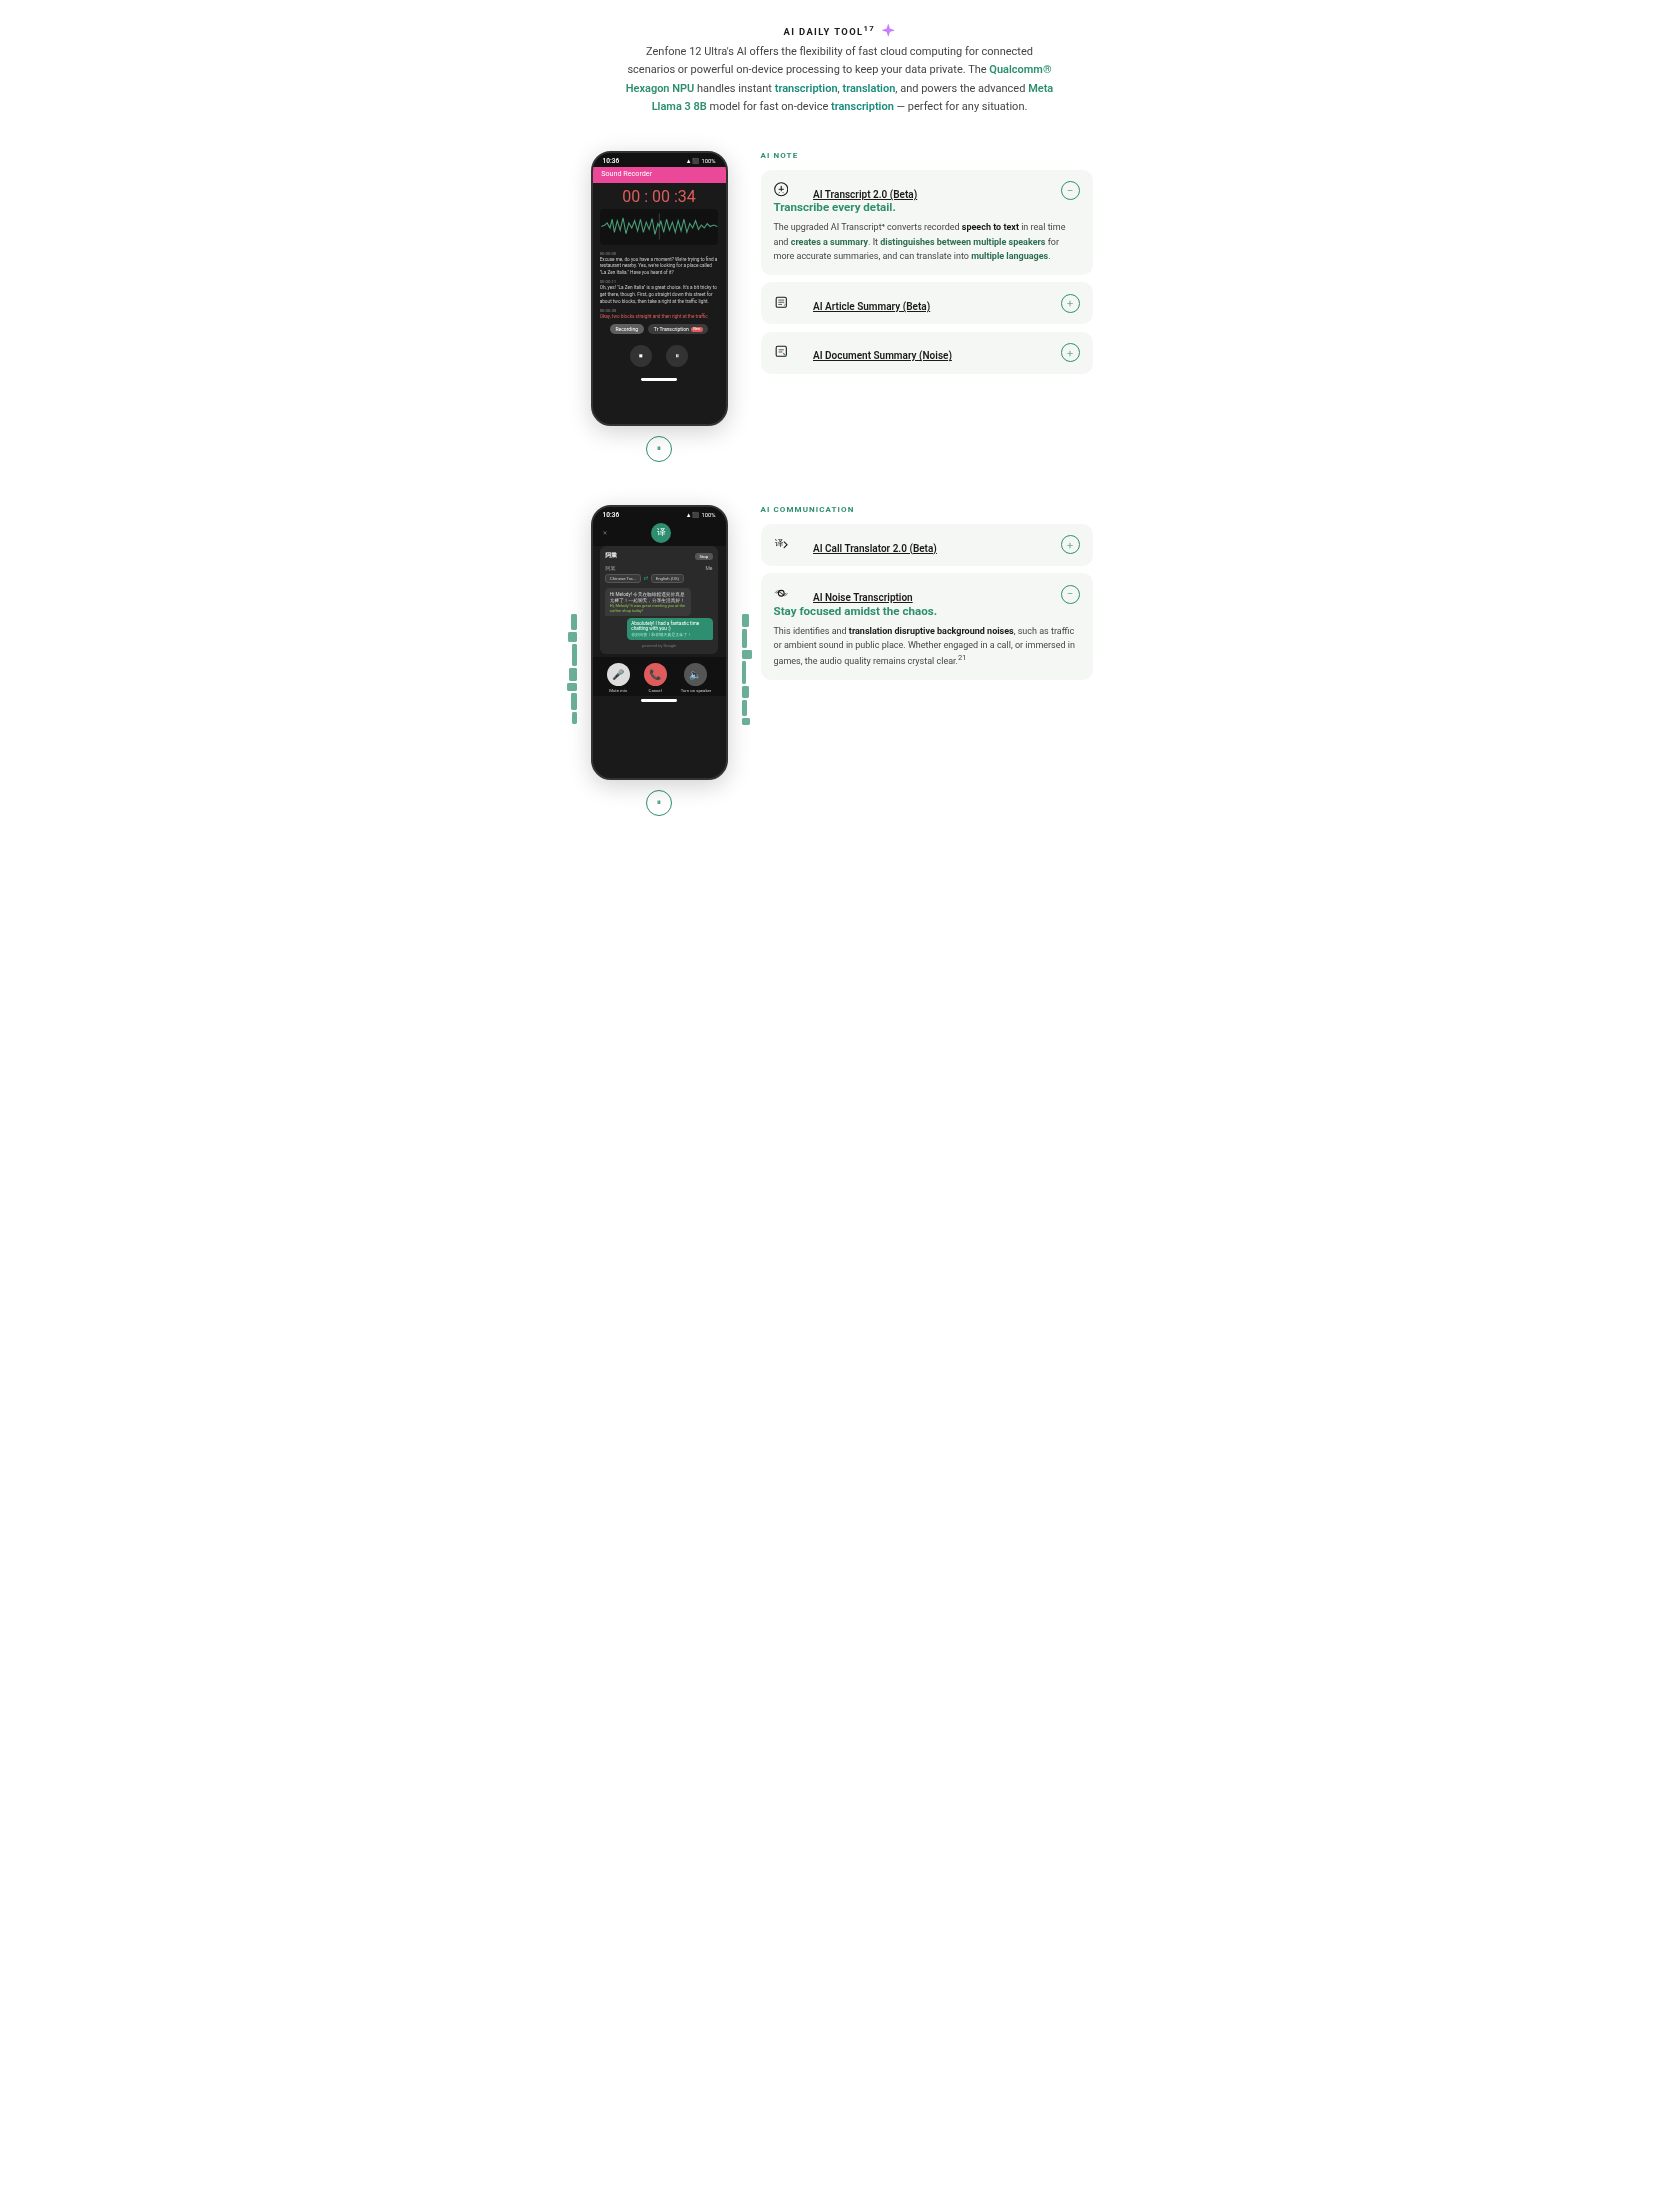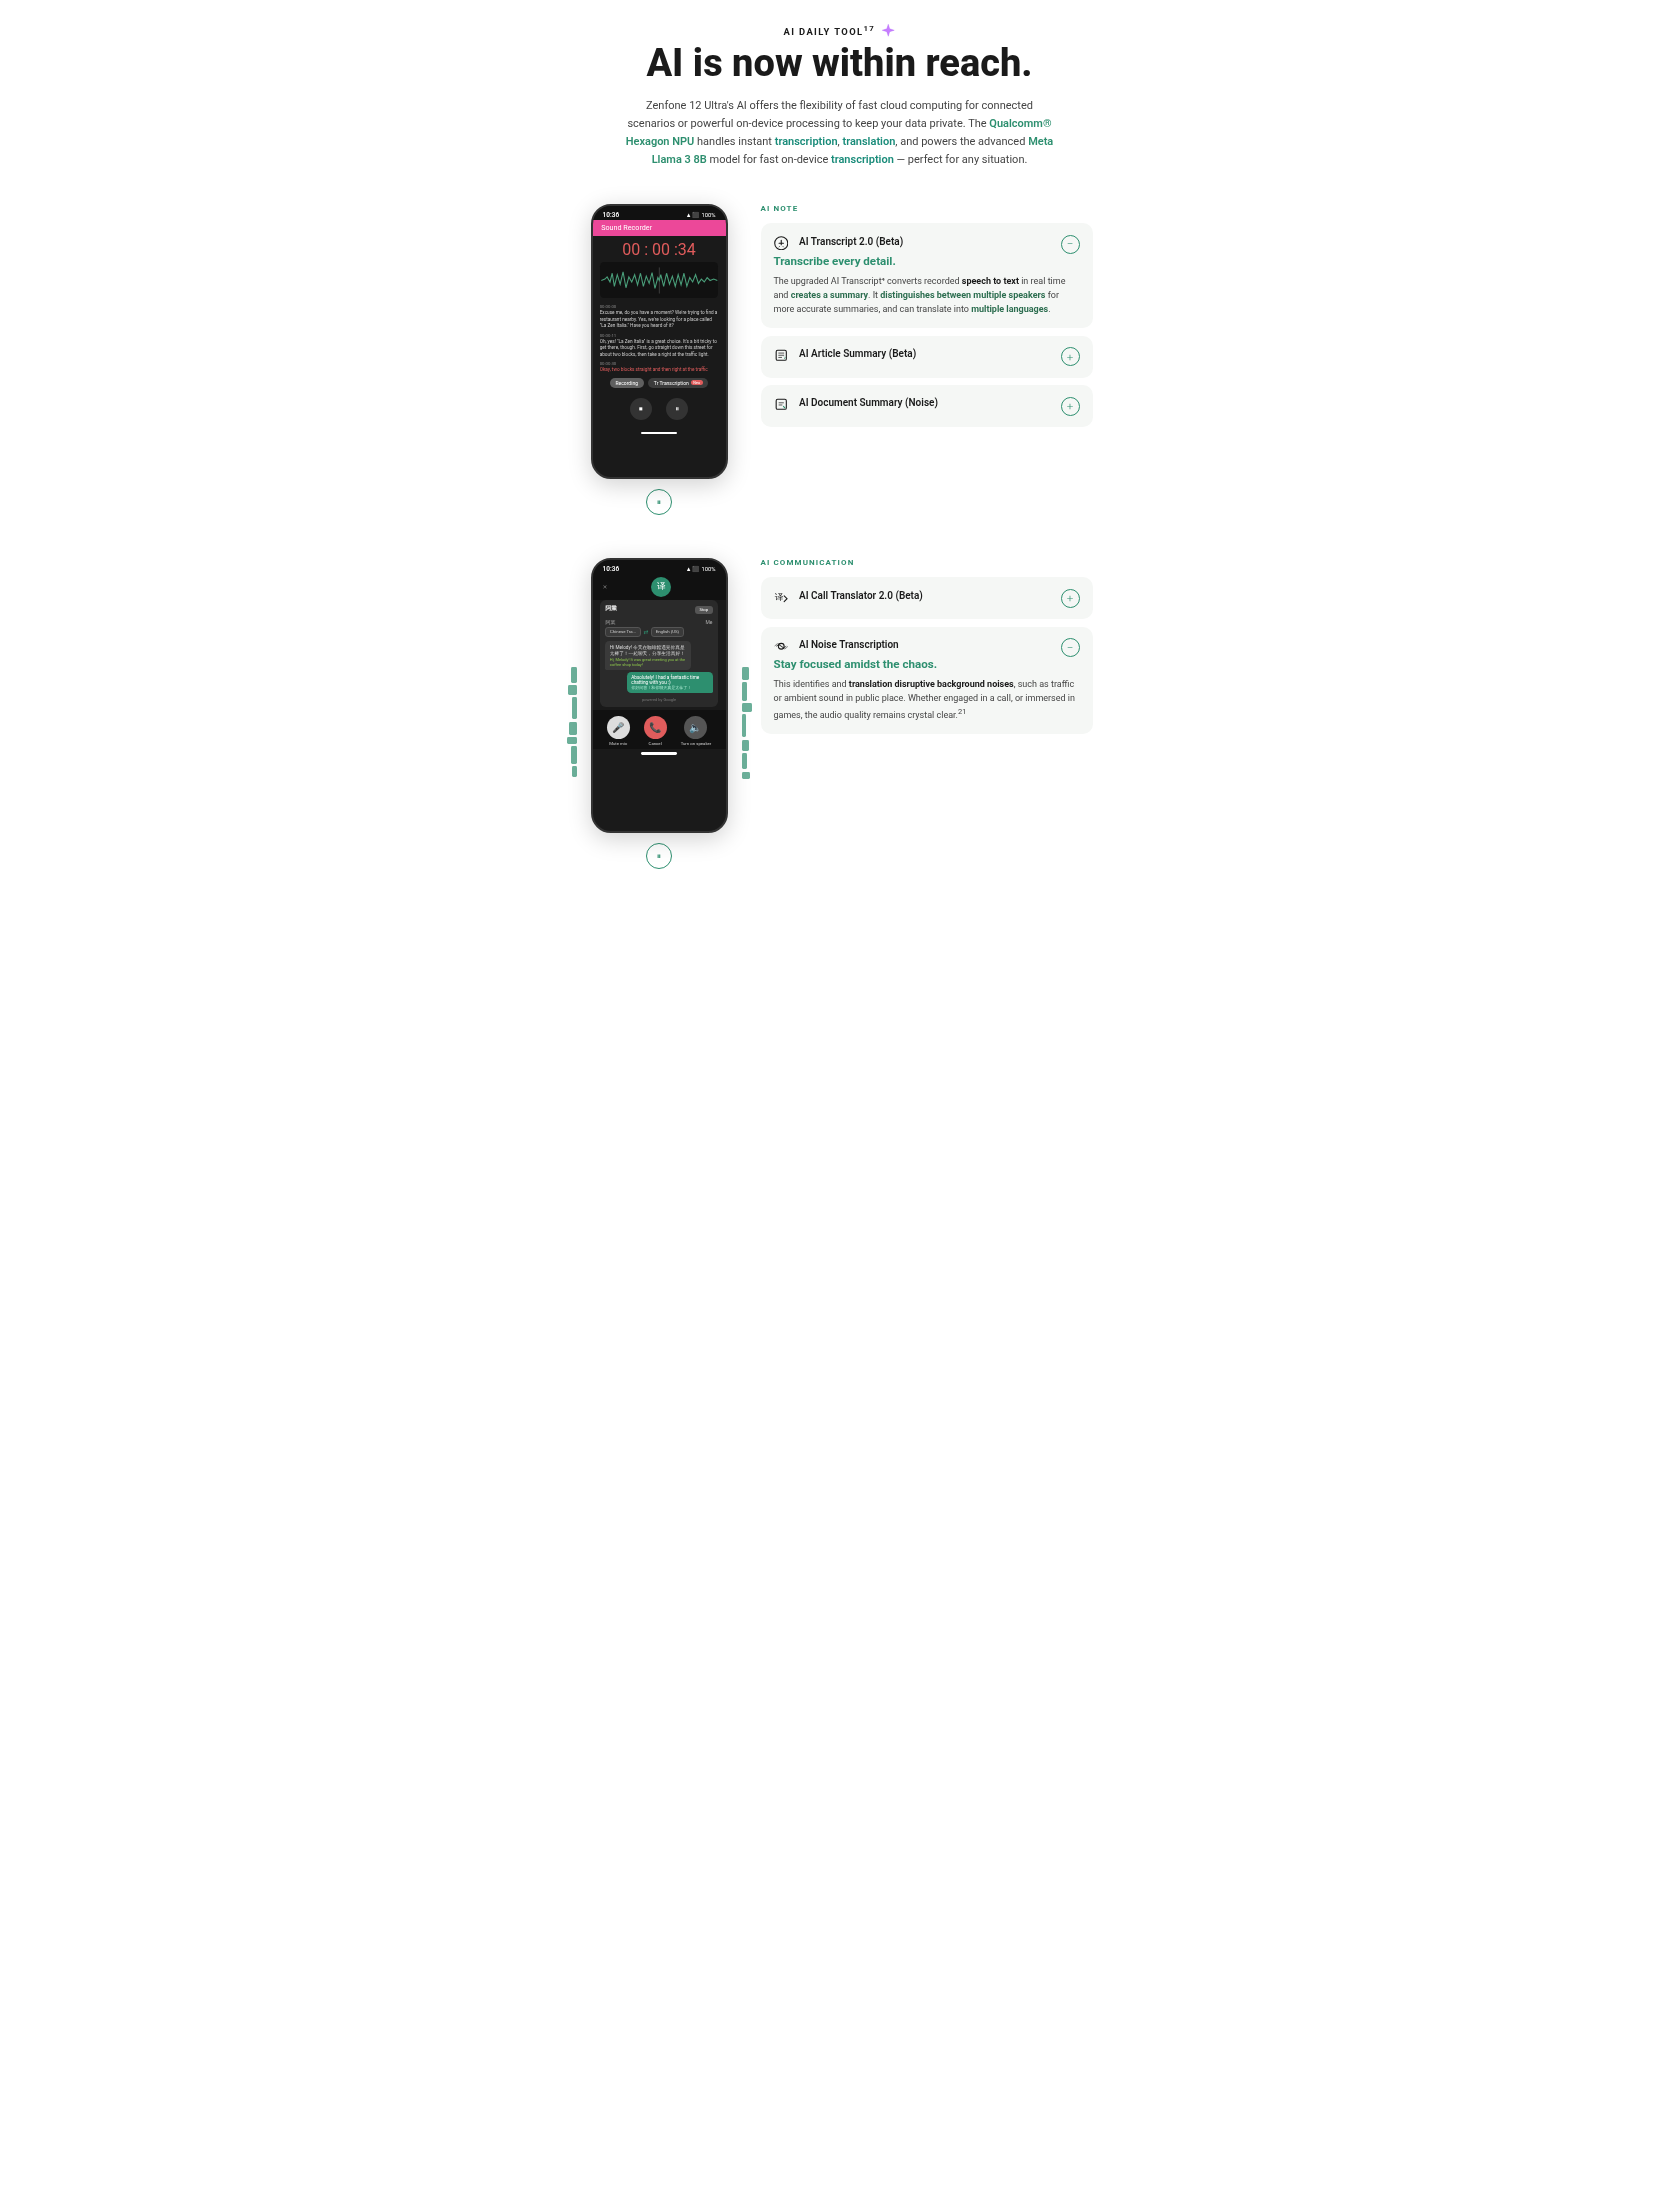--- a/index.html
+++ b/index.html
@@ -214,22 +214,23 @@
       padding: 11.6px 13px;
       margin-bottom: 7.2px;
     }
     .feature-card-header {
       display: flex;
       align-items: center;
       justify-content: space-between;
     }
     .feature-card-title-row {
       display: flex;
-      align-items: flex-start;
-      gap: 11px;
+      align-items: flex-end;
+      gap: 25px;
+      text-decoration: underline;
     }
     .feature-icon {
       font-size: 13px;
       color: #1a1a1a;
     }
     .feature-title {
       font-size: 10px;
       font-weight: 600;
       color: #1a1a1a;
     }
@@ -399,21 +400,20 @@
 <header>
   <div class="header-section">
     <div class="brand-row">
       <span class="brand-label">
         AI DAILY TOOL<sup>17</sup>
       </span>
       <svg class="sparkle-icon" viewBox="0 0 24 24" fill="none">
         <path d="M12 2l2.4 7.6L22 12l-7.6 2.4L12 22l-2.4-7.6L2 12l7.6-2.4L12 2z" fill="#c77dff" stroke="#a855f7" stroke-width="0.5"></path>
       </svg>
     </div>
-    <h1 class="main-title">AI is now within reach.</h1>
     <p class="subtitle">
       Zenfone 12 Ultra's AI offers the flexibility of fast cloud computing for connected scenarios or powerful on-device processing to keep your data private. The
       <span class="highlight-green">Qualcomm® Hexagon NPU</span>
       handles instant
       <span class="highlight-teal">transcription</span>,
       <span class="highlight-teal">translation</span>, and powers
       the advanced <span class="highlight-green">Meta Llama 3 8B</span> model for fast on-device
       <span class="highlight-teal">transcription</span> —
       perfect for any situation.
     </p>

